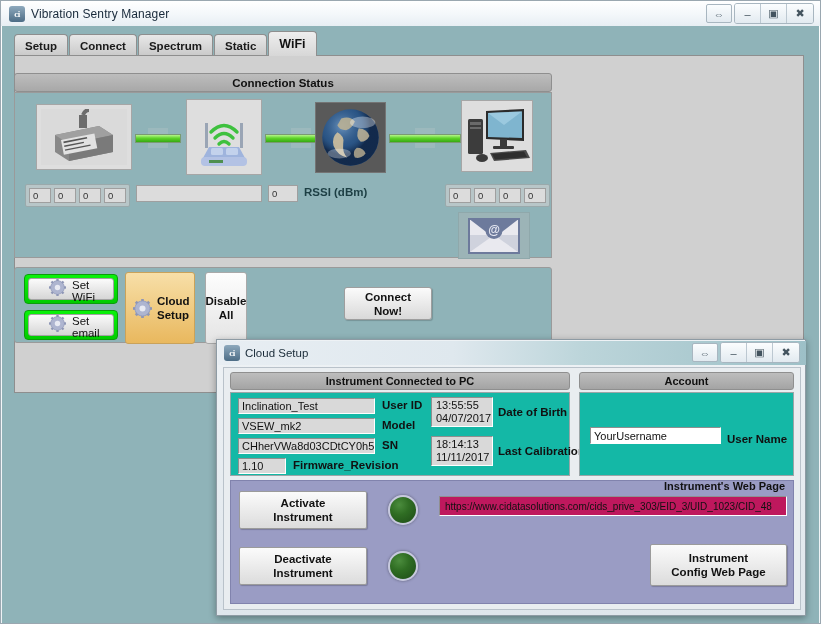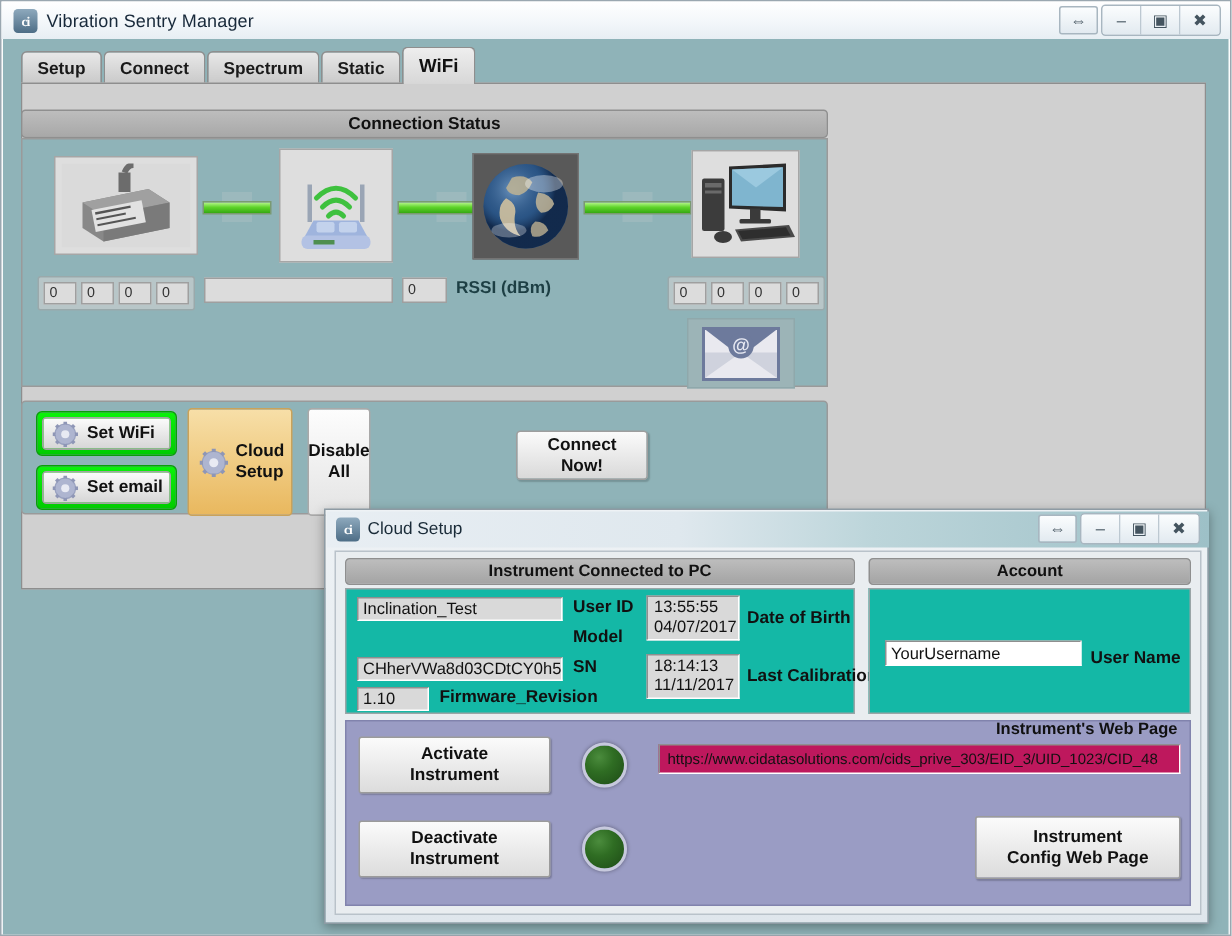--- a/index.html
+++ b/index.html
@@ -161,22 +161,22 @@
   .greenbtn {
     position: absolute;
     background: linear-gradient(to bottom,#0af20a,#00cc00);
     border: 1px solid #0a9d0a; border-radius: 4px;
     padding: 3px;
   }
   .greenbtn .inner {
     width: 100%; height: 100%;
     background: linear-gradient(to bottom,#fbfbfb,#d6d6d6);
     border: 1px solid #a3a3a3; border-radius: 3px;
-    display: flex; align-items: center; gap: 6px; padding-left: 6px;
-    font-size: 11.5px; font-weight: bold; color: #111;
+    display: flex; align-items: flex-start; gap: 6px; padding-left: 20px;
+    font-size: 11.5px; font-weight: normal; color: #111;
   }
   .cloudbtn {
     position: absolute;
     background: linear-gradient(to bottom,#f7dfa8,#e9b85e);
     border: 1px solid #c9a25a; border-radius: 3px;
     display: flex; align-items: center; gap: 5px; padding-left: 7px;
     font-size: 11.5px; font-weight: bold; color: #111;
   }
   .disablebtn {
     position: absolute;
@@ -512,20 +512,21 @@
       </span>
     </div>
 
     <div class="dlg-client">
 
       <div class="panel-header" style="left:6px; top:4px; width:340px;">Instrument Connected to PC</div>
       <div class="teal-panel" style="left:6px; top:24px; width:340px; height:84px;">
         <div class="dlg-field" style="left:7px; top:5px; width:137px; height:16px;">Inclination_Test</div>
         <div class="dlg-label" style="left:151px; top:6px;">User ID</div>
 
+        <div class="dlg-field" style="left:7px; top:25px; width:137px; height:16px;">VSEW_mk2</div>
         <div class="dlg-label" style="left:151px; top:26px;">Model</div>
 
         <div class="dlg-field" style="left:7px; top:45px; width:137px; height:16px;">CHherVWa8d03CDtCY0h5ID</div>
         <div class="dlg-label" style="left:151px; top:46px;">SN</div>
 
         <div class="dlg-field" style="left:7px; top:65px; width:48px; height:16px;">1.10</div>
         <div class="dlg-label" style="left:62px; top:66px;">Firmware_Revision</div>
 
         <div class="dlg-field twoline" style="left:200px; top:4px; width:62px; height:30px;">
           <span>13:55:55</span>

